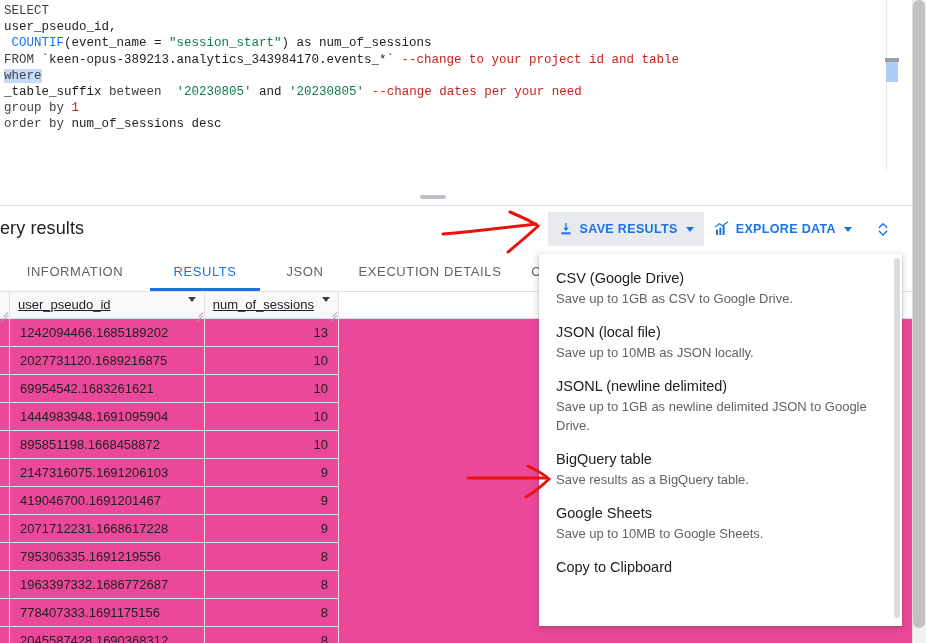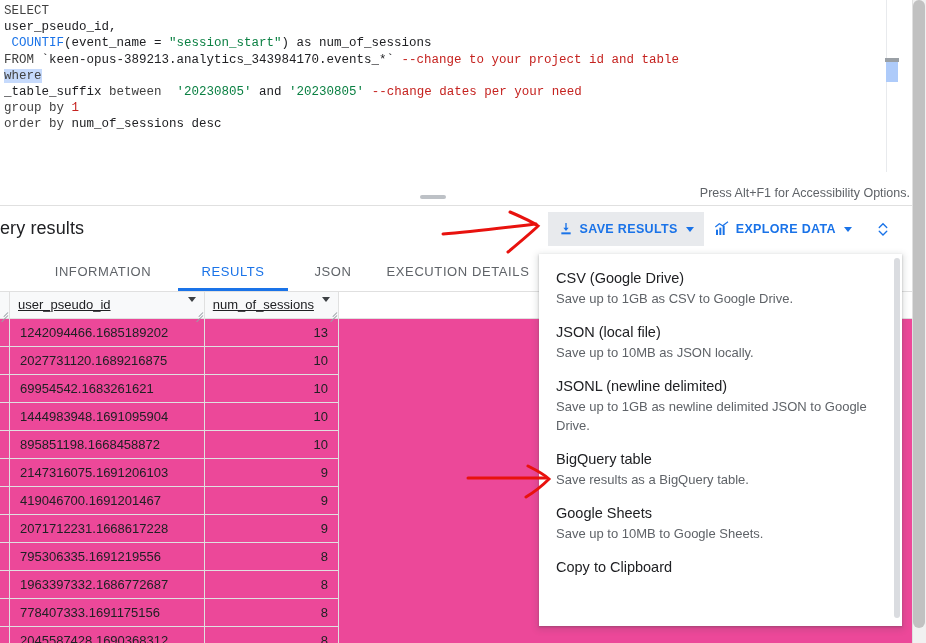--- a/index.html
+++ b/index.html
@@ -307,21 +307,20 @@
 
   <div class="editor">
     <div class="code" id="code-block"><span class="ln"><span class="kw2">SELECT</span></span><span class="ln"><span class="plain">user_pseudo_id,</span></span><span class="ln"><span class="plain"> </span><span class="fn">COUNTIF</span><span class="plain">(event_name = </span><span class="str">"session_start"</span><span class="plain">) as num_of_sessions</span></span><span class="ln"><span class="kw2">FROM</span><span class="plain"> `keen-opus-389213.analytics_343984170.events_*` </span><span class="com">--change to your project id and table</span></span><span class="ln"><span class="kw2 sel">where</span></span><span class="ln"><span class="plain">_table_suffix </span><span class="kw2">between</span><span class="plain">  </span><span class="str">'20230805'</span><span class="plain"> and </span><span class="str">'20230805'</span><span class="plain"> </span><span class="com">--change dates per your need</span></span><span class="ln"><span class="kw2">group by </span><span class="num">1</span></span><span class="ln"><span class="kw2">order by </span><span class="plain">num_of_sessions desc</span></span></div>
     <div class="ed-scroll-track"></div>
     <div class="ed-scroll-marker"></div>
     <div class="ed-scroll-bar"></div>
   </div>
 
   <div class="status-strip"></div>
   <div class="drag-handle"></div>
-  <div class="a11y-note">Press Alt+F1 for Accessibility Options.</div>
 
   <div class="results-panel">
 
     <div class="results-header">
       <div class="results-title">ery results</div>
 
       <div class="toolbar">
 
         <button class="tb-btn active">
           <span class="tb-icon">
@@ -350,21 +349,21 @@
         <div class="expander">
           <svg viewBox="0 0 24 24" width="18" height="18" aria-hidden="true">
             <path d="M7 10 L12 5 L17 10" stroke="#1a73e8" stroke-width="1.8" fill="none" stroke-linecap="round"></path>
             <path d="M7 15 L12 20 L17 15" stroke="#1a73e8" stroke-width="1.8" fill="none" stroke-linecap="round"></path>
           </svg>
         </div>
       </div>
     </div>
 
     <div class="tabs" id="tabs-container">
-        <div class="tab" style="width: 150px; margin-left: 28px;">
+        <div class="tab" style="width: 150px;">
           <span>INFORMATION</span>
         </div>
         <div class="tab selected" style="width: 110px;">
           <span>RESULTS</span>
         </div>
         <div class="tab" style="width: 90px;">
           <span>JSON</span>
         </div>
         <div class="tab" style="width: 160px;">
           <span>EXECUTION DETAILS</span>

